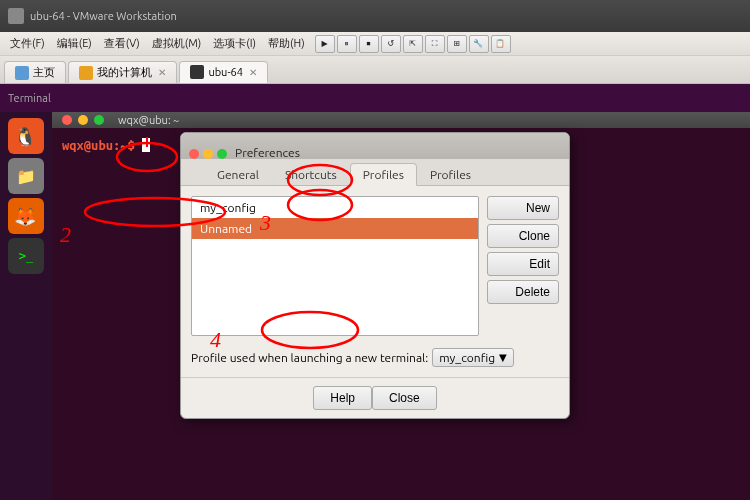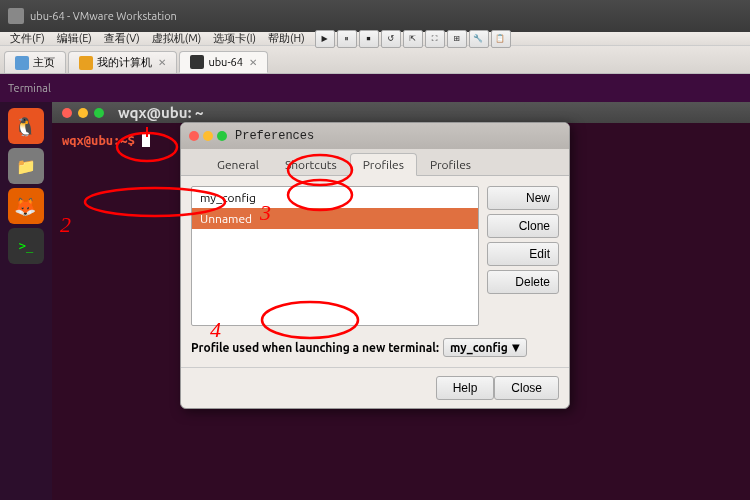--- a/index.html
+++ b/index.html
@@ -26,21 +26,21 @@
       width: 16px; height: 16px;
       background: #888;
       border-radius: 2px;
       margin-right: 6px;
       display: inline-block;
     }
 
     
     .menu-bar {
       background: linear-gradient(to bottom, #f0ece8, #e0dcd8);
-      height: 14px;
+      height: 24px;
       display: flex;
       align-items: center;
       padding: 0 4px;
       font-size: 11px;
       color: #222;
       border-bottom: 1px solid #ccc;
     }
     .menu-item {
       padding: 0 6px;
       cursor: pointer;
@@ -170,26 +170,25 @@
       flex: 1;
       background: #300a24;
       padding: 10px;
       color: #ffffff;
       font-family: 'Ubuntu Mono', 'DejaVu Sans Mono', monospace;
       font-size: 13px;
     }
     .terminal-header {
       background: linear-gradient(to bottom, #555, #444);
       padding: 2px 10px;
-      font-size: 15px;
+      font-size: 11px;
       color: #ddd;
       display: flex;
       align-items: center;
       gap: 6px;
-      font-weight: bold;
     }
     .window-btn {
       width: 10px; height: 10px;
       border-radius: 50%;
       display: inline-block;
     }
     .btn-red { background: #ff5f56; }
     .btn-yellow { background: #ffbd2e; }
     .btn-green { background: #27c93f; }
     .terminal-prompt {
@@ -217,25 +216,24 @@
       border: 1px solid #999;
       border-radius: 6px;
       box-shadow: 3px 3px 12px rgba(0,0,0,0.5);
       width: 390px;
       overflow: hidden;
     }
     .dialog-title-bar {
       background: linear-gradient(to bottom, #c8c4c0, #b8b4b0);
       height: 26px;
       display: flex;
-      align-items: center;
+      align-items: flex-end;
       padding: 0 8px;
       font-size: 12px;
       color: #222;
-      font-family: Liberation Mono, monospace;
     }
     .dialog-window-btns {
       display: flex;
       gap: 4px;
       margin-right: 8px;
     }
     .dialog-title-text {
       font-size: 12px;
       color: #222;
     }
@@ -311,42 +309,41 @@
     }
 
     
     .launch-row {
       display: flex;
       align-items: center;
       font-size: 12px;
       margin-top: 4px;
       flex-wrap: wrap;
       gap: 4px;
-      font-weight: bold;
     }
     .launch-dropdown {
       display: flex;
       align-items: center;
       background: linear-gradient(to bottom, #f5f5f5, #e0e0e0);
       border: 1px solid #aaa;
       border-radius: 3px;
       padding: 2px 6px;
       cursor: pointer;
       font-size: 12px;
       min-width: 80px;
     }
     .dropdown-arrow {
       margin-left: 4px;
       font-size: 10px;
     }
 
     
     .dialog-footer {
       display: flex;
-      justify-content: flex-end;
+      justify-content: center;
       padding: 8px 10px;
       border-top: 1px solid #ccc;
     }
     .footer-btn {
       padding: 4px 16px;
       font-size: 12px;
       background: linear-gradient(to bottom, #f5f5f5, #e0e0e0);
       border: 1px solid #aaa;
       border-radius: 3px;
       cursor: pointer;

